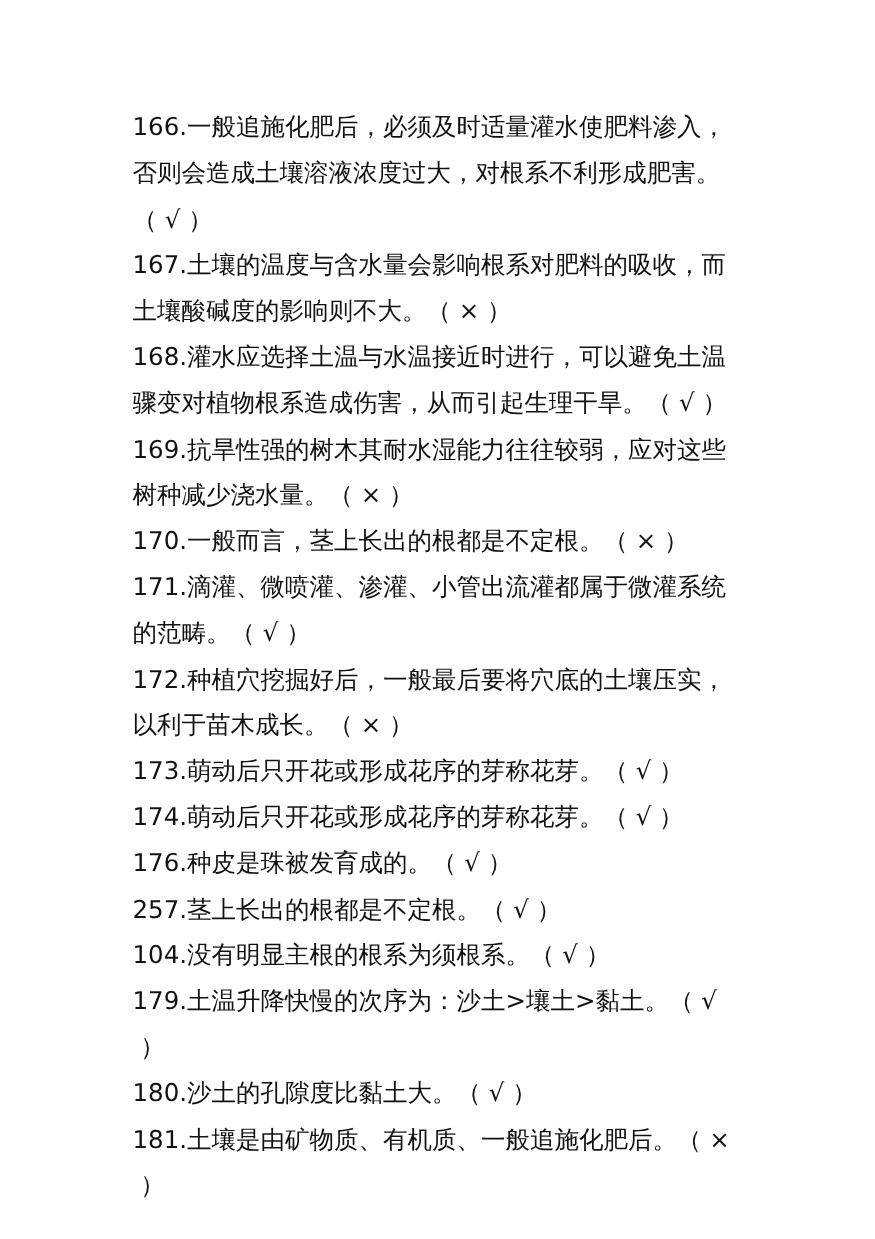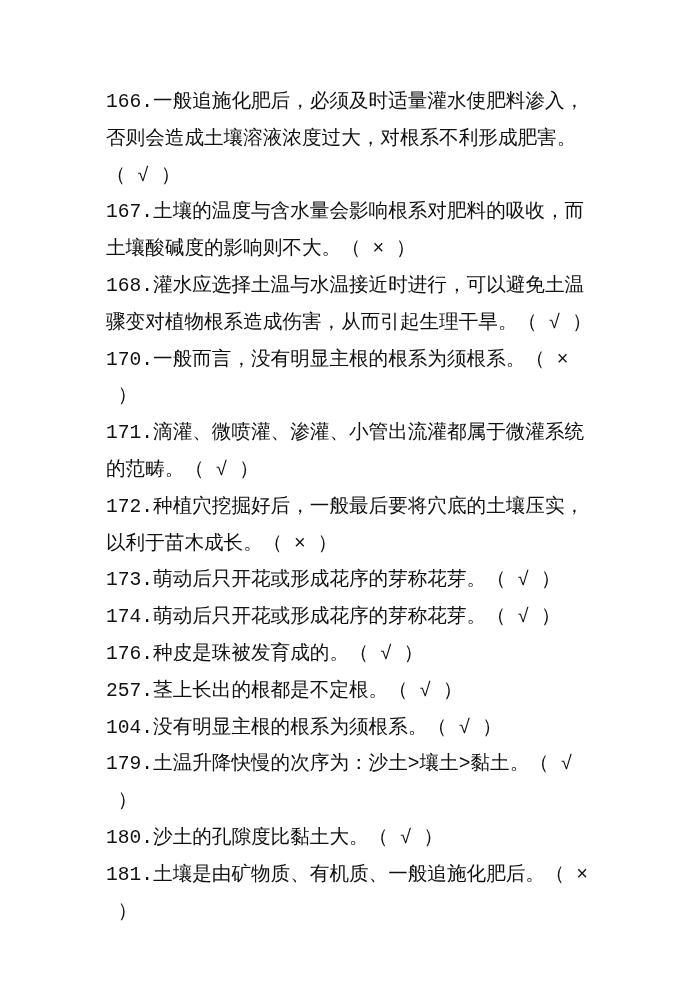--- a/index.html
+++ b/index.html
@@ -21,38 +21,38 @@
       top: 84px;
       width: 492px;
     }
     .question {
       font-size: 19.6px;
       line-height: 36.8px;
       letter-spacing: 0px;
       margin: 0;
       white-space: normal;
       word-break: break-all;
-      font-family: Liberation Mono, monospace;
     }
     .answer-paren {
       white-space: pre;
     }
   </style>
 </head>
 <body>
 
 <div class="page">
   <p class="question"><span>166.</span><span>一般追施化肥后，必须及时适量灌水使肥料渗入，否则会造成土壤溶液浓度过大，对根系不利形成肥害。</span><span class="answer-paren">（ </span><span>√</span><span class="answer-paren"> ）</span></p>
 
   <p class="question"><span>167.</span><span>土壤的温度与含水量会影响根系对肥料的吸收，而土壤酸碱度的影响则不大。</span><span class="answer-paren">（ </span><span>×</span><span class="answer-paren"> ）</span></p>
 
   <p class="question"><span>168.</span><span>灌水应选择土温与水温接近时进行，可以避免土温骤变对植物根系造成伤害，从而引起生理干旱。</span><span class="answer-paren">（ </span><span>√</span><span class="answer-paren"> ）</span></p>
 
+  <p class="question"><span>169.</span><span>抗旱性强的树木其耐水湿能力往往较弱，应对这些树种减少浇水量。</span><span class="answer-paren">（ </span><span>×</span><span class="answer-paren"> ）</span></p>
 
-  <p class="question"><span>170.</span><span>一般而言，没有明显主根的根系为须根系。</span><span class="answer-paren">（ </span><span>×</span><span class="answer-paren"> ）</span></p>
+  <p class="question"><span>170.</span><span>一般而言，茎上长出的根都是不定根。</span><span class="answer-paren">（ </span><span>×</span><span class="answer-paren"> ）</span></p>
 
   <p class="question"><span>171.</span><span>滴灌、微喷灌、渗灌、小管出流灌都属于微灌系统的范畴。</span><span class="answer-paren">（ </span><span>√</span><span class="answer-paren"> ）</span></p>
 
   <p class="question"><span>172.</span><span>种植穴挖掘好后，一般最后要将穴底的土壤压实，以利于苗木成长。</span><span class="answer-paren">（ </span><span>×</span><span class="answer-paren"> ）</span></p>
 
   <p class="question"><span>173.</span><span>萌动后只开花或形成花序的芽称花芽。</span><span class="answer-paren">（ </span><span>√</span><span class="answer-paren"> ）</span></p>
 
   <p class="question"><span>174.</span><span>萌动后只开花或形成花序的芽称花芽。</span><span class="answer-paren">（ </span><span>√</span><span class="answer-paren"> ）</span></p>
 
 

